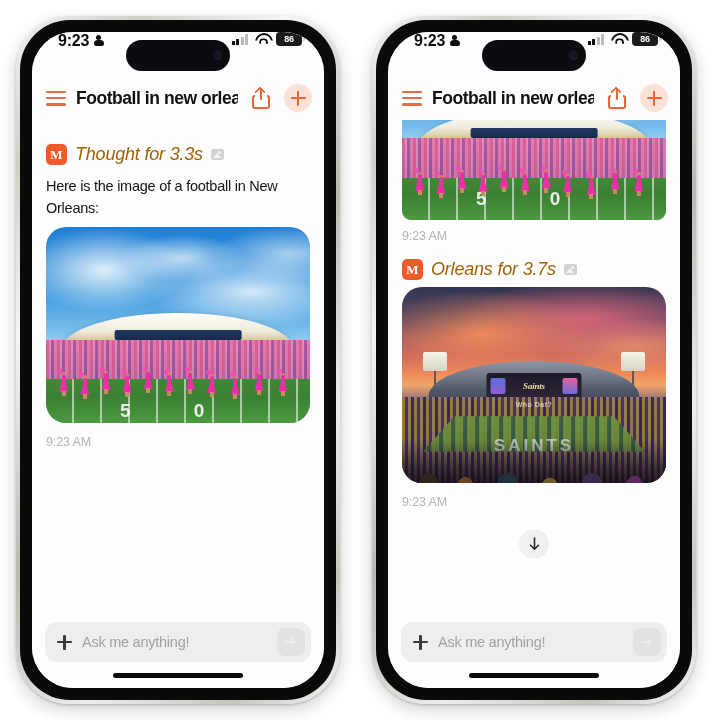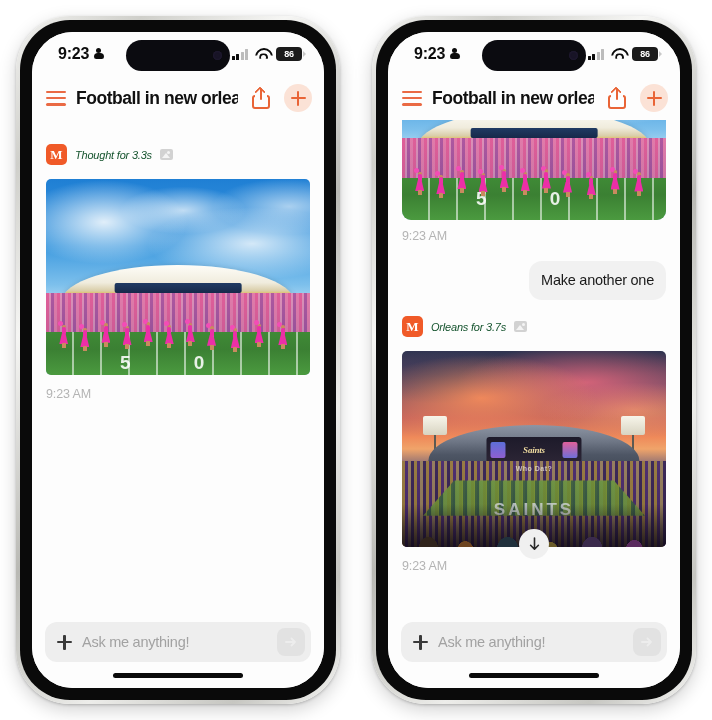--- a/index.html
+++ b/index.html
@@ -52,21 +52,21 @@
     display: flex;
     flex-direction: column;
   }
 
   
   .statusbar {
     position: relative;
     height: 44px;
     flex: 0 0 44px;
     display: flex;
-    align-items: center;
+    align-items: flex-start;
     justify-content: space-between;
     padding: 0 22px 0 26px;
     box-sizing: border-box;
     z-index: 12;
     background: #fdfdfd;
   }
   .sb-left {
     display: flex;
     align-items: center;
     gap: 4px;
@@ -322,23 +322,23 @@
     flex: 0 0 auto;
   }
   .brand-logo span {
     color: #ffffff;
     font-size: 13px;
     font-weight: bold;
     font-family: "Liberation Serif", serif;
     line-height: 1;
   }
   .thought-text {
-    font-size: 11px;
+    font-size: 18px;
     font-style: italic;
-    color: #14532d;
+    color: #a16207;
     letter-spacing: -0.2px;
   }
   .img-chip {
     width: 13px; height: 11px;
     background: #d2d2d2;
     border-radius: 2px;
     position: relative;
     flex: 0 0 auto;
   }
   .img-chip::before {
@@ -367,24 +367,24 @@
   }
   .timestamp {
     font-size: 12.5px;
     color: #b4b4b4;
     margin-top: 12px;
     letter-spacing: -0.1px;
   }
 
   
   .gen-img {
-    border-radius: 5px;
+    border-radius: 20px;
     overflow: hidden;
     position: relative;
-    margin-top: 14px;
+    margin-top: 7px;
   }
   .gen-img.day   { height: 196px; }
   .gen-img.day-crop { height: 100px; margin-top: 0; border-radius: 0 0 9px 9px; }
   .gen-img.dusk  { height: 196px; }
 
   
   .sky-day {
     position: absolute;
     inset: 0;
     background:
@@ -766,20 +766,21 @@
 
 
             <div class="thought-row">
               <div class="brand-logo">
                 <span>M</span>
               </div>
               <div class="thought-text">Thought for 3.3s</div>
               <div class="img-chip"></div>
             </div>
 
+            <div class="bot-text">Here is the image of a football in New Orleans:</div>
 
             <div class="gen-img day">
               <div class="sky-day"></div>
               <div class="dome-day"></div>
               <div class="dome-board"></div>
               <div class="crowd-day"></div>
               <div class="field-day">
                 <span class="yardnum" style="left:28%;">5</span>
                 <span class="yardnum" style="left:56%;">0</span>
               </div>
@@ -1017,21 +1018,20 @@
                     <i class="head"></i>
                     <i class="body"></i>
                     <i class="skirt"></i>
                     <i class="legs"></i>
                   </div>
               </div>
             </div>
 
             <div class="timestamp" style="margin-top:9px;">9:23 AM</div>
 
-            <div class="user-bubble" style="margin-top:18px;">Make another one</div>
 
             <div class="thought-row">
               <div class="brand-logo">
                 <span>M</span>
               </div>
               <div class="thought-text">Orleans for 3.7s</div>
               <div class="img-chip"></div>
             </div>
 
             <div class="gen-img dusk">

